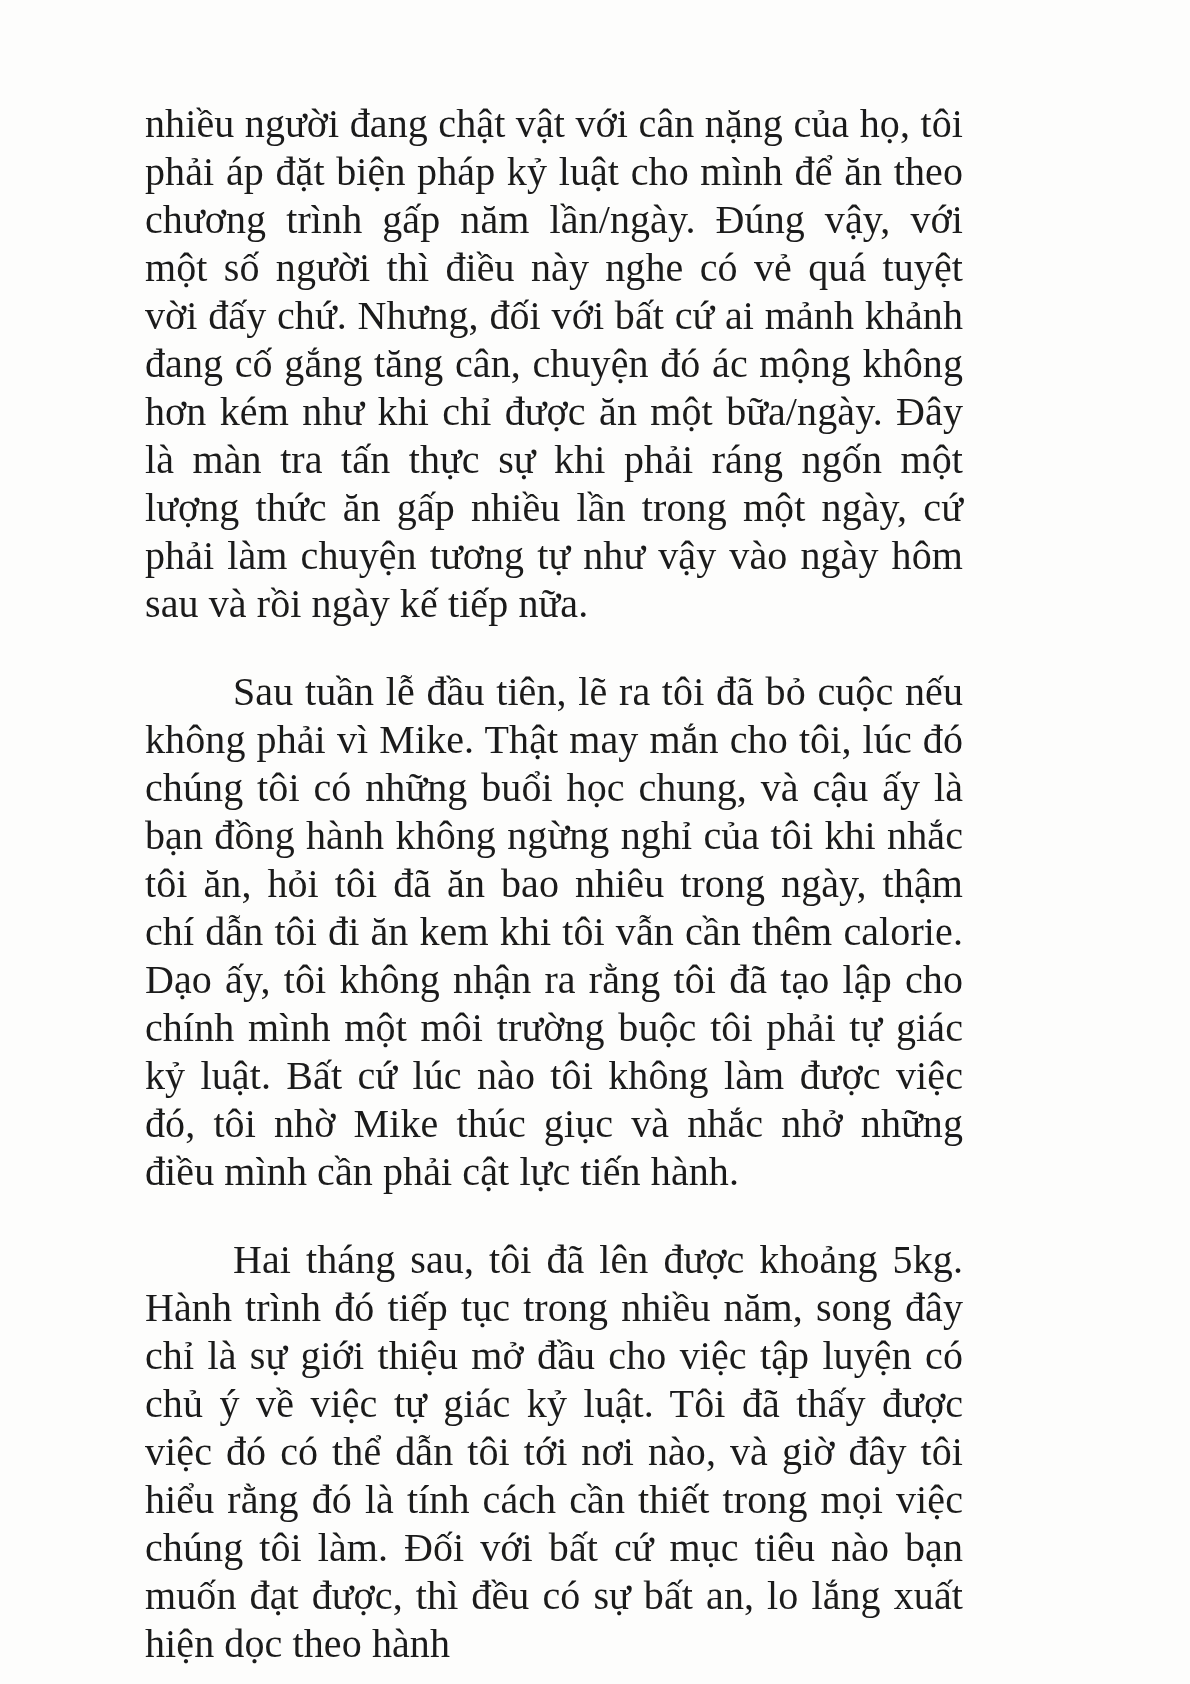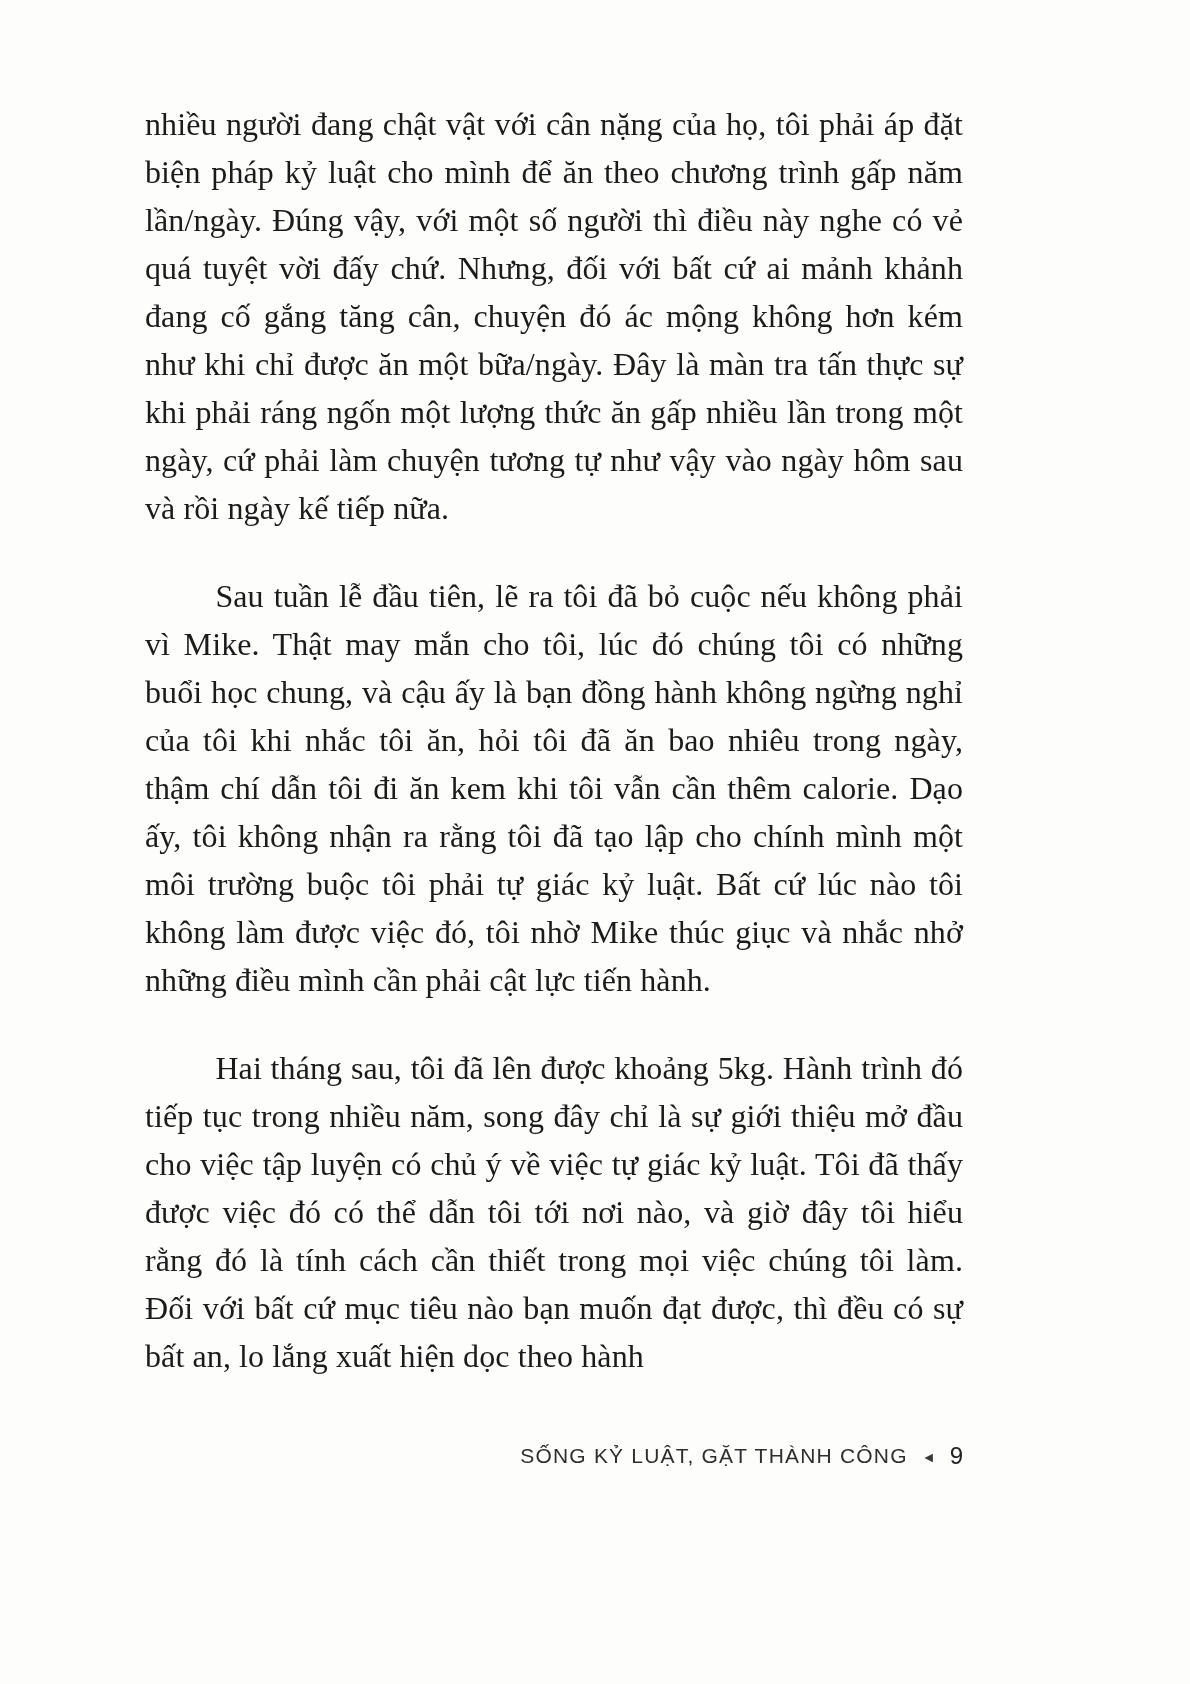--- a/index.html
+++ b/index.html
@@ -15,21 +15,21 @@
     position: relative;
     overflow: hidden;
   }
   .page {
     position: absolute;
     left: 145px;
     top: 100px;
     width: 818px;
   }
   .text-block {
-    font-size: 32px;
+    font-size: 40px;
     line-height: 48px;
     text-align: justify;
     letter-spacing: 0.1px;
   }
   .para {
     margin: 0 0 15px 0;
   }
   .para.indent {
     text-indent: 2.2em;
     margin-top: 40px;

